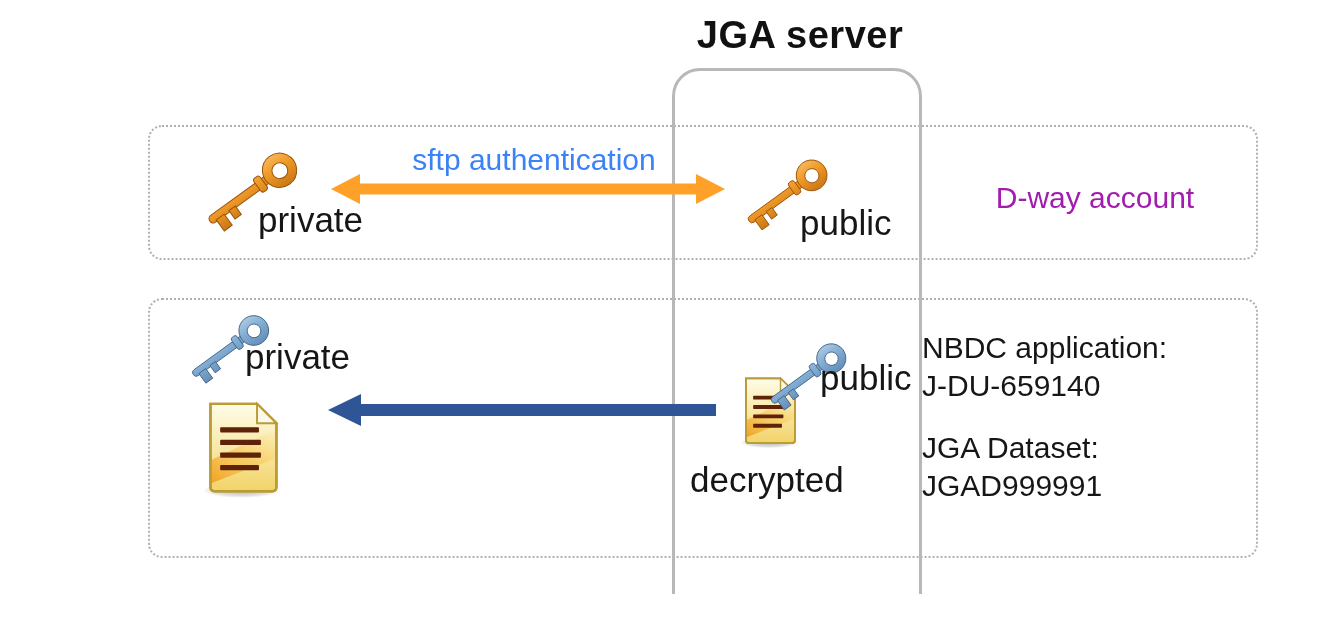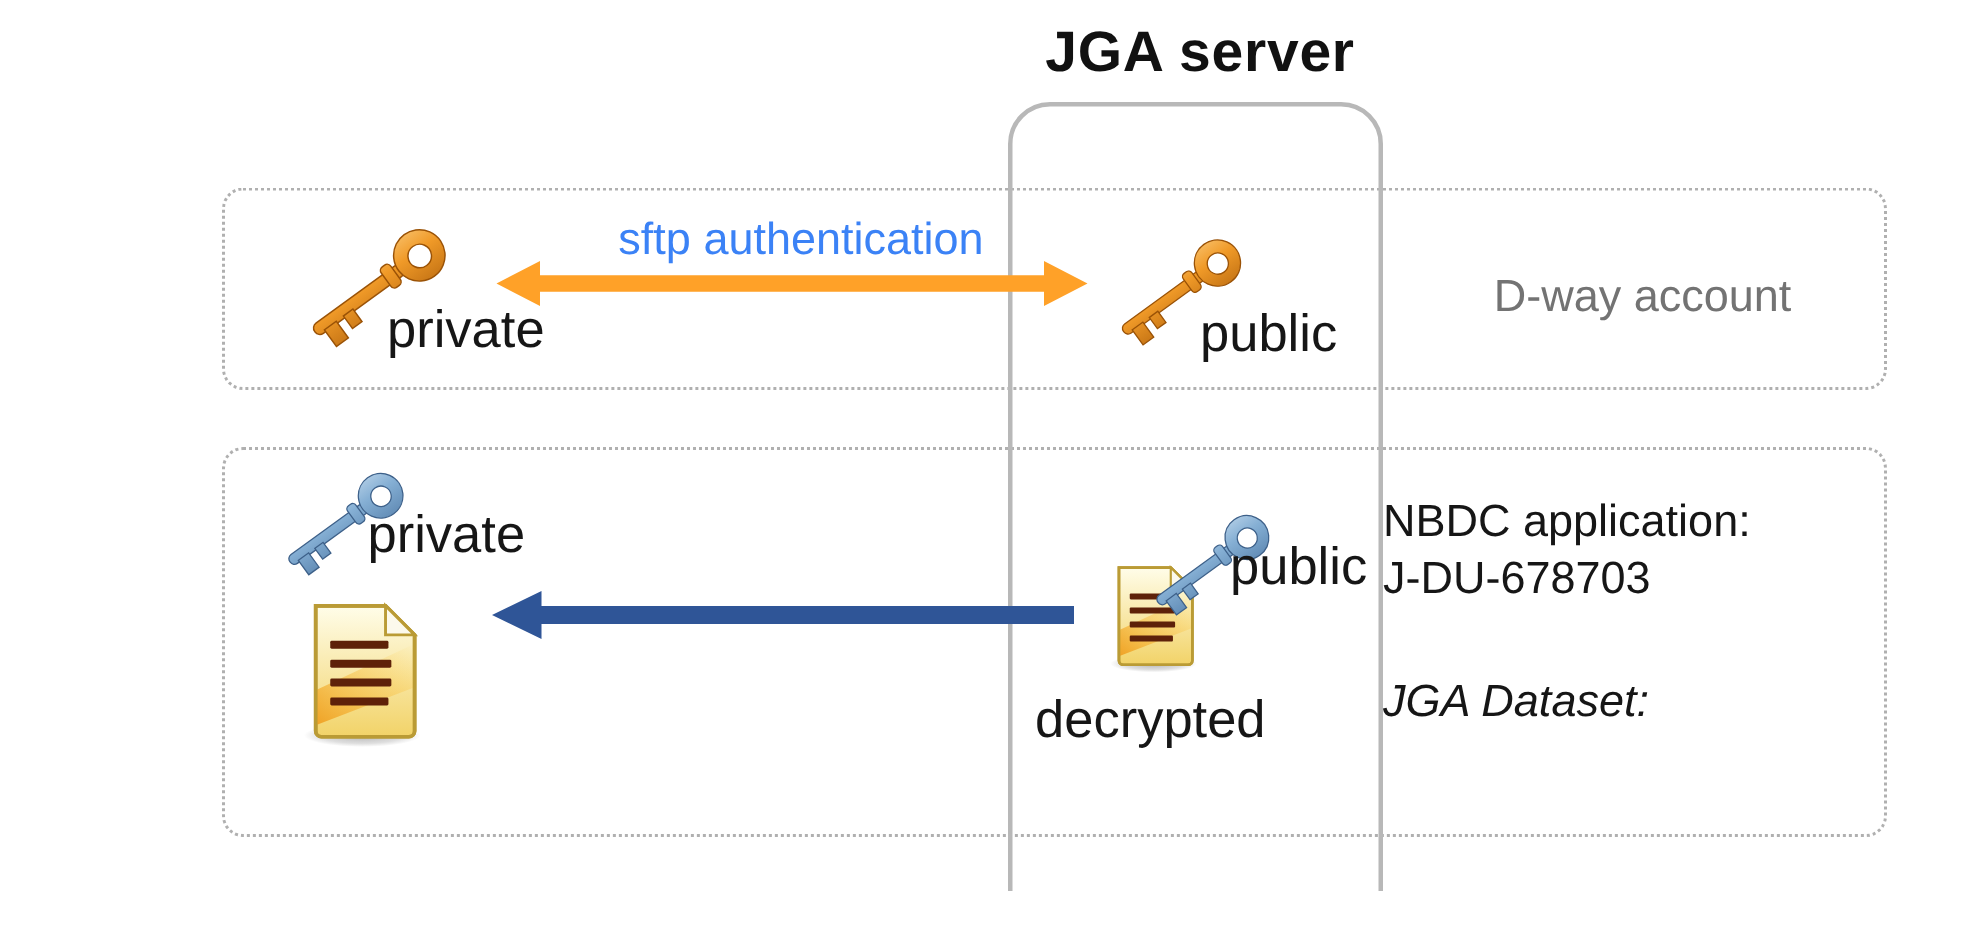--- a/index.html
+++ b/index.html
@@ -12,24 +12,24 @@
     font-size:38px;font-weight:700;letter-spacing:0.5px;color:#111;
     white-space:nowrap;transform:translateX(-50%);z-index:6;
   }
   .server-rect{
     border:3px solid #b8b8b8;border-radius:28px;background:transparent;z-index:3;
   }
   .dotted-box{
     border:2px dotted #b0b0b0;border-radius:14px;background:transparent;z-index:1;
   }
   .lbl{font-size:35px;color:#161616;white-space:nowrap;z-index:5;}
-  .big-lbl{font-size:30px;color:#737373;white-space:nowrap;z-index:5;}
+  .big-lbl{font-size:30px;color:#a21caf;white-space:nowrap;z-index:5;}
   .arrow-text{font-size:30px;color:#3b82f6;white-space:nowrap;z-index:5;transform:translateX(-50%);}
   .center-block{text-align:left;font-size:30px;line-height:38px;color:#161616;z-index:5;}
-  .center-block .para2{margin-top:44px;font-style:italic;}
+  .center-block .para2{margin-top:24px;}
   svg.icon{display:block;overflow:visible;z-index:5;}
   .z2{z-index:2;} .z4{z-index:4;} .z5{z-index:5;} .z6{z-index:6;}
 </style>
 </head>
 <body>
 
 <div id="stage">
 
   <svg width="0" height="0" class="abs" style="left:0;top:0" aria-hidden="true">
     <defs>
@@ -123,20 +123,21 @@
   </svg>
   <svg class="abs icon z6" style="left:757px;top:334px" width="100" height="84" viewBox="0 0 120 100">
     <use href="#keyShape" fill="url(#blueGrad)" stroke="#3D6089" stroke-width="1"></use>
   </svg>
   <div class="abs lbl" style="left:820px;top:358px">public</div>
   <div class="abs lbl" style="left:690px;top:460px">decrypted</div>
 
   <div class="abs center-block" style="left:922px;top:329px;width:330px">
     <div class="para1">
       <div>NBDC application:</div>
-      <div>J-DU-678703</div>
+      <div>J-DU-659140</div>
     </div>
     <div class="para2">
       <div>JGA Dataset:</div>
+      <div>JGAD999991</div>
     </div>
   </div>
 
 </div>
 
 </body></html>

